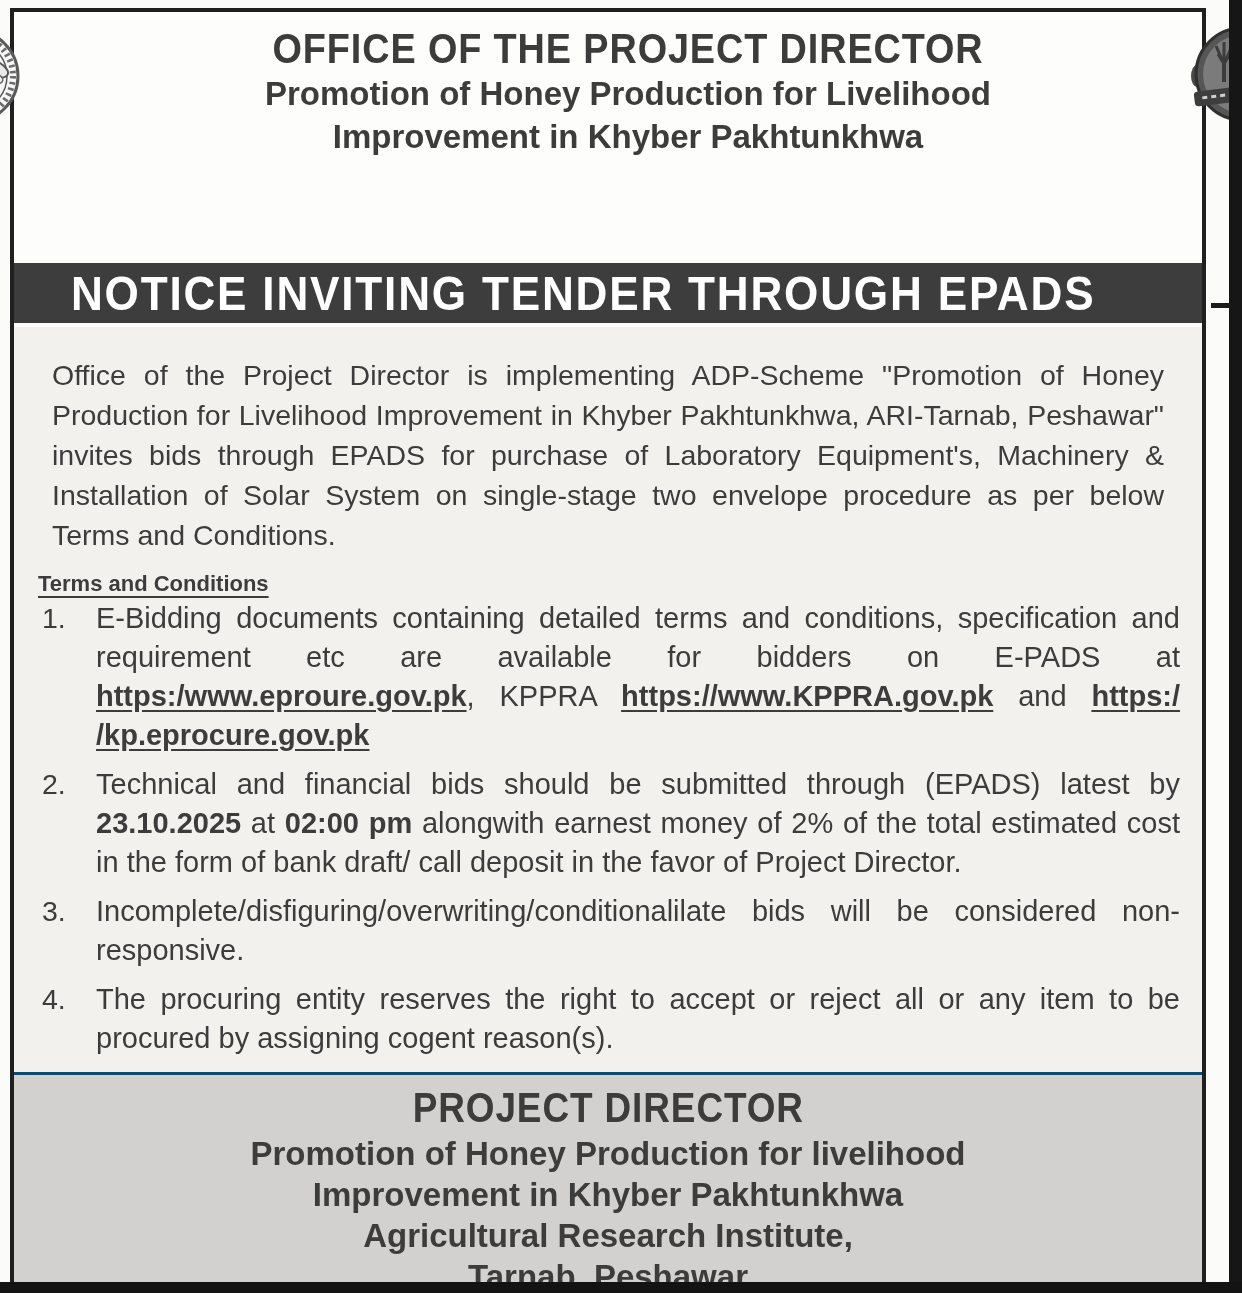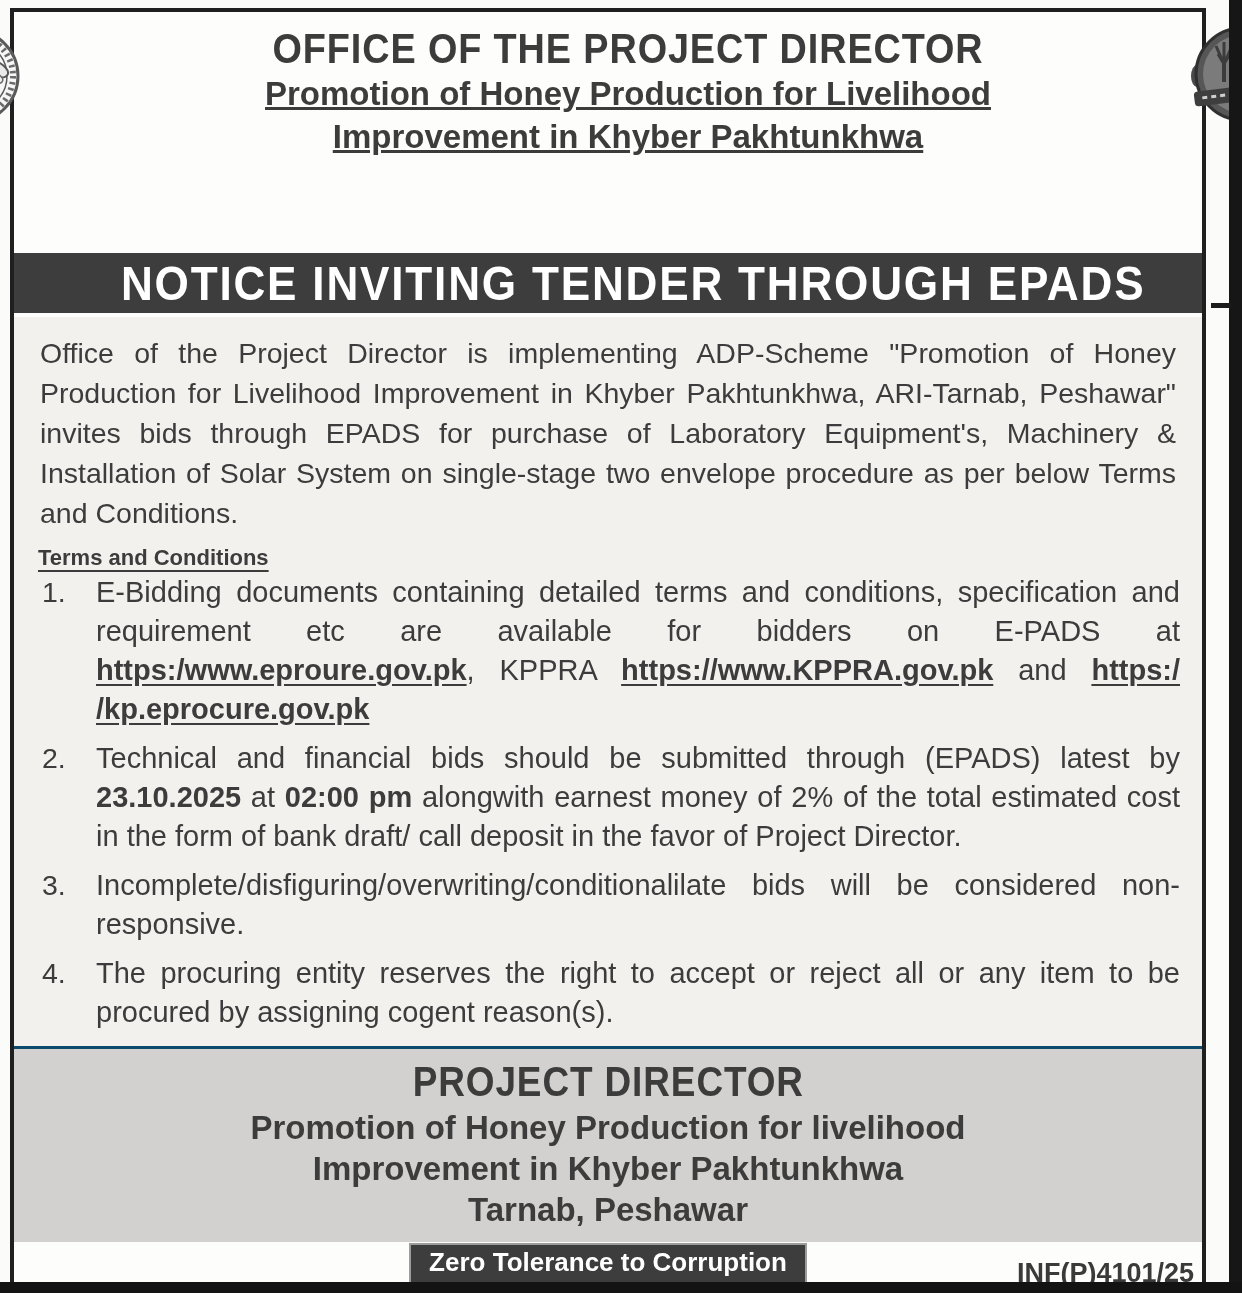--- a/index.html
+++ b/index.html
@@ -17,48 +17,48 @@
     background:#fdfdfc;
     box-sizing:border-box;
   }
   
   .header{
     position:relative;
     text-align:center;
     background:#fdfdfc;
     padding:12px 80px 8px 120px;
     height:218px;
-    text-decoration:underline;
   }
   .hdr-title{font-size:43px;font-weight:bold;line-height:48px;white-space:nowrap;}
   .hdr-sub{font-size:33px;font-weight:bold;line-height:43px;white-space:nowrap;}
   .hdr-inst{font-size:31px;font-weight:bold;line-height:42px;white-space:nowrap;}
   .hdr-phone{font-size:31px;font-weight:bold;line-height:40px;}
   .condensed{display:inline-block;transform:scaleX(.88);transform-origin:center;letter-spacing:1px;}
   .logo{position:absolute;top:12px;}
   .logo-left{left:-92px;}
   .logo-right{right:-96px;}
   
   .banner{
     height:60px;
     background:#3d3d3d;
-    display:flex;align-items:center;justify-content:flex-end;
+    display:flex;align-items:center;justify-content:flex-start;
     border-top:3px solid #fdfdfc;
+    margin-top:10px;
   }
   .banner span{
     color:#fff;font-size:49px;font-weight:bold;
     display:inline-block;transform:scaleX(.9);letter-spacing:2px;white-space:nowrap;
   }
   
   .body{
     background:#f2f1ee;
     padding:12px 22px 4px 22px;
     border-top:4px solid #fdfdfc;
   }
-  .intro{font-size:28.5px;line-height:40px;text-align:justify;margin:4px;}
+  .intro{font-size:28.5px;line-height:40px;text-align:justify;margin:16px;}
   .tc-heading{
     font-size:22px;font-weight:bold;text-decoration:underline;
     text-underline-offset:5px;margin:12px 0 2px 2px;
   }
   .term{display:flex;margin-bottom:10px;}
   .term-num{width:60px;flex:none;font-size:28.5px;line-height:39px;padding-left:6px;box-sizing:border-box;}
   .term-text{flex:1;font-size:29px;line-height:39px;text-align:justify;}
   .term-text .b{font-weight:bold;}
   .term-text .u{text-decoration:underline;text-underline-offset:4px;}
   
@@ -180,20 +180,21 @@
       <div class="term">
         <div class="term-num">4.</div>
         <div class="term-text"><span>The procuring entity reserves the right to accept or reject all or any item to be procured by assigning cogent reason(s).</span></div>
       </div>
     </div>
 
     <div class="footer">
       <div class="footer-title"><span class="condensed">PROJECT DIRECTOR</span></div>
       <div class="footer-line">Promotion of Honey Production for livelihood</div>
       <div class="footer-line">Improvement in Khyber Pakhtunkhwa</div>
+      <div class="footer-line">Agricultural Research Institute,</div>
       <div class="footer-line">Tarnab, Peshawar</div>
     </div>
 
     <div class="badge-row">
       <span class="badge">Zero Tolerance to Corruption</span>
       <span class="ref">INF(P)4101/25</span>
     </div>
 
   </div>
 

